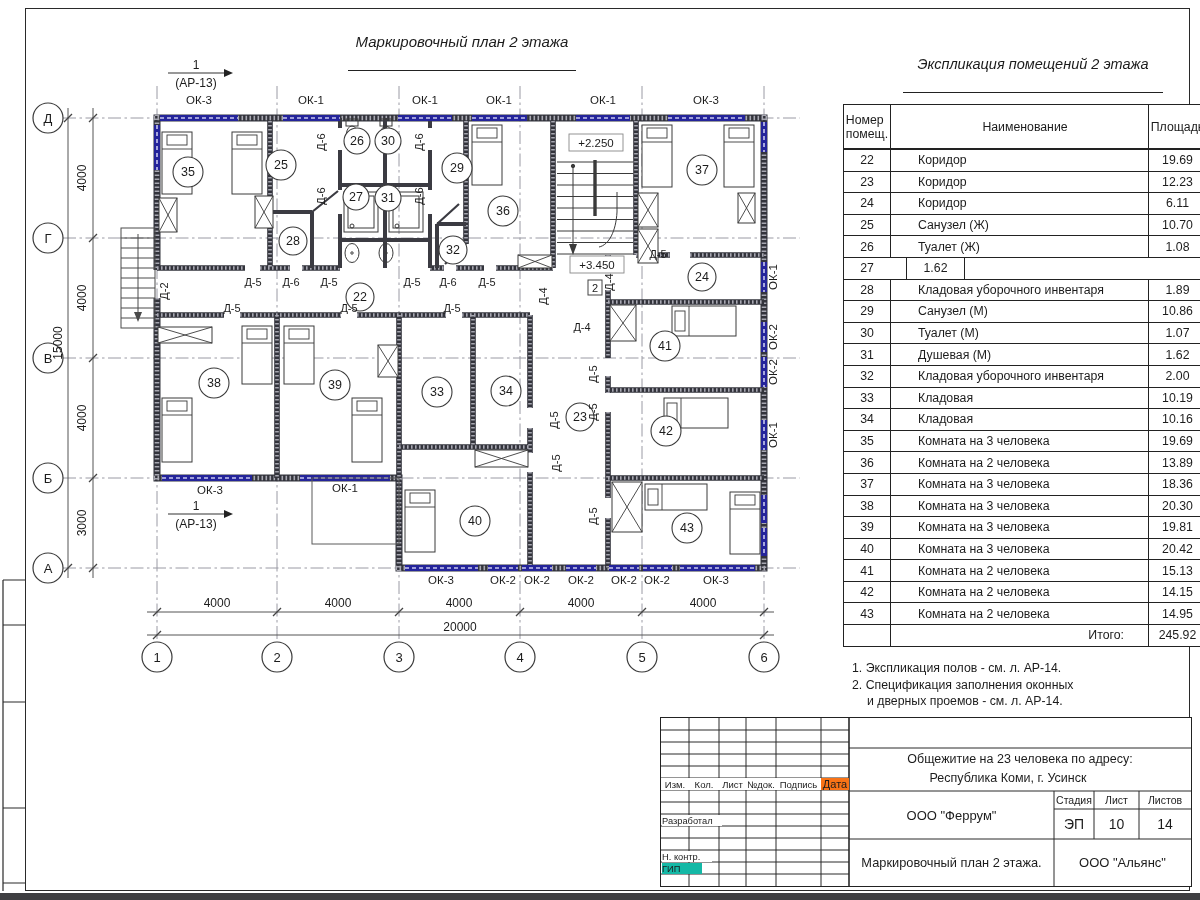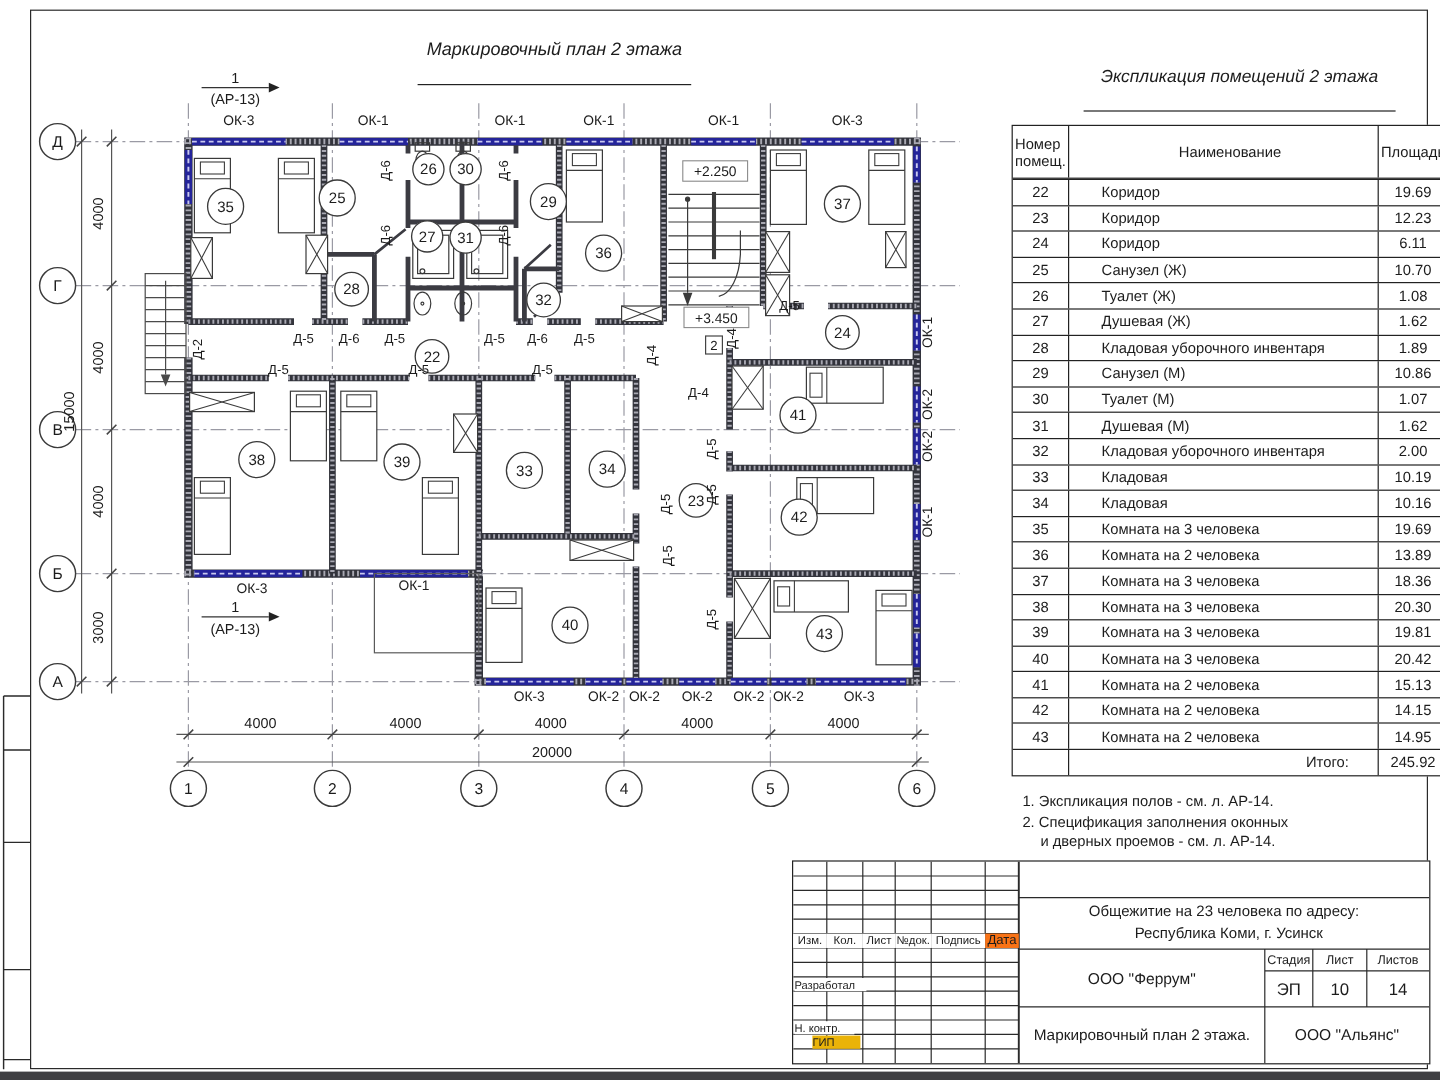--- a/index.html
+++ b/index.html
@@ -378,21 +378,20 @@
         <div class="excell c-cut"></div>
       </div>
       <div class="exrow ">
         <div class="excell c-num">26</div>
         <div class="excell c-name">Туалет (Ж)</div>
         <div class="excell c-area">1.08</div>
         <div class="excell c-cut"></div>
       </div>
       <div class="exrow ">
         <div class="excell c-num">27</div>
-        <div class="excell c-name">Душевая (Ж)</div>
         <div class="excell c-area">1.62</div>
         <div class="excell c-cut"></div>
       </div>
       <div class="exrow ">
         <div class="excell c-num">28</div>
         <div class="excell c-name">Кладовая уборочного инвентаря</div>
         <div class="excell c-area">1.89</div>
         <div class="excell c-cut"></div>
       </div>
       <div class="exrow ">
@@ -502,35 +501,35 @@
   <div class="tblock">
     <svg width="530" height="168">
       <path stroke="#2a2a2a" stroke-width="1.6" fill="none" d="M188,0 V168"></path>
       <path stroke="#2a2a2a" stroke-width="1" fill="none" d="M28,0 V168 M58,0 V168 M85,0 V168 M115,0 V168 M160,0 V168
            M0,12 H188 M0,24 H188 M0,36 H188 M0,48 H188 M0,60 H188 M0,72 H188 M0,84 H188 M0,96 H188
            M0,108 H188 M0,120 H188 M0,132 H188 M0,144 H188 M0,156 H188
            M188,30 H530 M188,73 H530 M188,121 H530
            M393,73 V168 M433,73 V121 M478,73 V121 M393,91 H530"></path>
     </svg>
     <div class="tb" style="left:188px;top:31px;width:342px;height:20px;font-size:12.5px">Общежитие на 23 человека по адресу:</div>
-    <div class="tb" style="left:192px;top:50px;width:342px;height:20px;font-size:12.5px">Республика Коми, г. Усинск</div>
+    <div class="tb" style="left:176px;top:50px;width:342px;height:20px;font-size:12.5px">Республика Коми, г. Усинск</div>
     <div class="tb" style="left:188px;top:73px;width:205px;height:48px;font-size:13px">ООО "Феррум"</div>
     <div class="tb" style="left:393px;top:73px;width:40px;height:18px;font-size:10.5px">Стадия</div>
     <div class="tb" style="left:433px;top:73px;width:45px;height:18px;font-size:10.5px">Лист</div>
     <div class="tb" style="left:478px;top:73px;width:52px;height:18px;font-size:10.5px">Листов</div>
     <div class="tb" style="left:393px;top:91px;width:40px;height:30px;font-size:14px">ЭП</div>
     <div class="tb" style="left:433px;top:91px;width:45px;height:30px;font-size:14px">10</div>
     <div class="tb" style="left:478px;top:91px;width:52px;height:30px;font-size:14px">14</div>
     <div class="tb" style="left:188px;top:121px;width:205px;height:47px;font-size:12.8px">Маркировочный план 2 этажа.</div>
     <div class="tb" style="left:393px;top:121px;width:137px;height:47px;font-size:13px">ООО "Альянс"</div>
     <div class="tb" style="left:0;top:60px;width:28px;height:12px;font-size:9.5px;background:#fff">Изм.</div>
     <div class="tb" style="left:28px;top:60px;width:30px;height:12px;font-size:9.5px;background:#fff">Кол.</div>
     <div class="tb" style="left:58px;top:60px;width:27px;height:12px;font-size:9.5px;background:#fff">Лист</div>
     <div class="tb" style="left:85px;top:60px;width:30px;height:12px;font-size:9.5px;background:#fff">№док.</div>
     <div class="tb" style="left:115px;top:60px;width:45px;height:12px;font-size:9.5px;background:#fff">Подпись</div>
     <div class="tb" style="left:160px;top:60px;width:28px;height:12px;font-size:11px;background:#f97316">Дата</div>
     <div class="tb" style="left:1px;top:97px;width:60px;height:11px;font-size:9.3px;background:#fff;justify-content:flex-start">Разработал</div>
     <div class="tb" style="left:1px;top:133px;width:50px;height:11px;font-size:9.3px;background:#fff;justify-content:flex-start">Н. контр.</div>
-    <div class="tb" style="left:16px;top:145px;width:40px;height:11px;font-size:9.3px;background:#eab308;justify-content:flex-start">ГИП</div>
+    <div class="tb" style="left:1px;top:145px;width:40px;height:11px;font-size:9.3px;background:#14b8a6;justify-content:flex-start">ГИП</div>
   </div>
 
   <div class="bottom-bar"></div>
 </div>
 
 </body></html>

